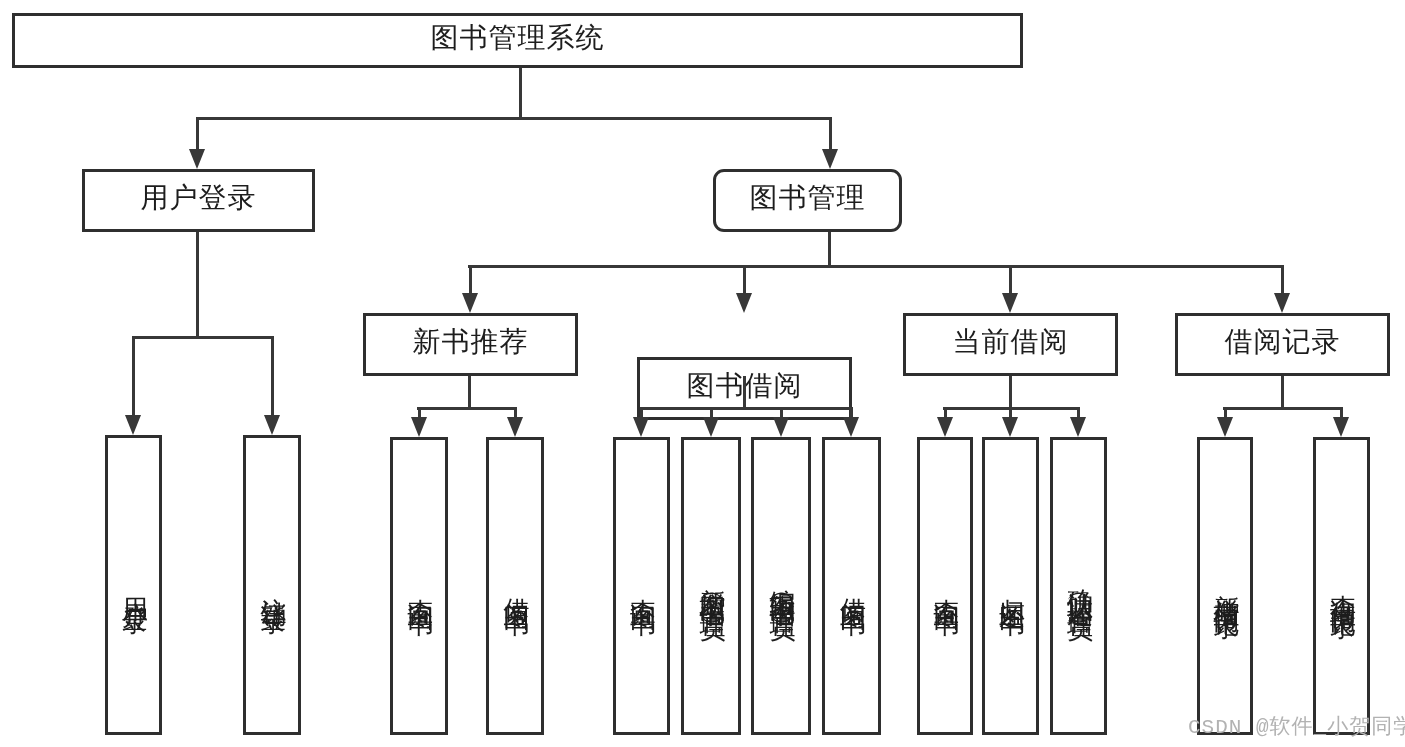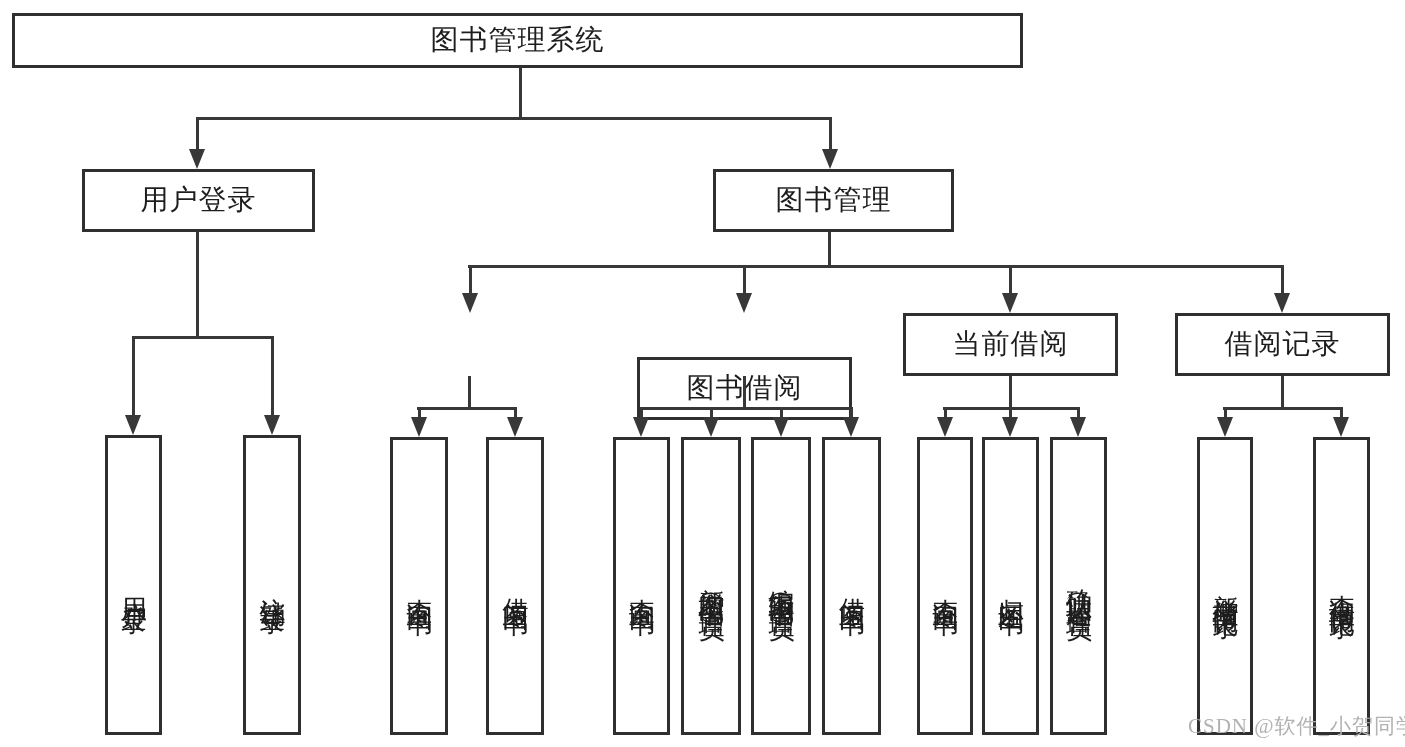--- a/index.html
+++ b/index.html
@@ -8,21 +8,21 @@
     --text:#1d1d1d;
     --watermark:#b2b2b2;
     --bg:#ffffff;
   }
   html,body{margin:0;padding:0;background:var(--bg);}
   #canvas{
     position:relative;
     width:1405px;height:747px;
     background:var(--bg);
     overflow:hidden;
-    font-family:Liberation Serif, serif;
+    font-family:Liberation Mono, monospace;
     color:var(--text);
   }
   .node{
     position:absolute;
     box-sizing:border-box;
     border:3px solid var(--border);
     background:var(--bg);
     display:flex;
     align-items:center;
     justify-content:center;
@@ -67,24 +67,27 @@
 
 <div id="canvas">
 
   <div class="node" style="left:12px;top:13px;width:1011px;height:55px;">
     <span class="lbl">图书管理系统</span>
   </div>
 
   <div class="node" style="left:82px;top:169px;width:233px;height:63px;">
     <span class="lbl">用户登录</span>
   </div>
-  <div class="node" style="left:713px;top:169px;width:241px;height:63px;">
+  <div class="node" style="left:713px;top:169px;width:189px;height:63px;border-radius:11px;">
     <span class="lbl">图书管理</span>
   </div>
 
+  <div class="node" style="left:363px;top:313px;width:215px;height:63px;">
+    <span class="lbl">新书推荐</span>
+  </div>
   <div class="node" style="left:637px;top:313px;width:215px;height:63px;margin-top:44px;">
     <span class="lbl">图书借阅</span>
   </div>
   <div class="node" style="left:903px;top:313px;width:215px;height:63px;">
     <span class="lbl">当前借阅</span>
   </div>
   <div class="node" style="left:1175px;top:313px;width:215px;height:63px;">
     <span class="lbl">借阅记录</span>
   </div>
 

